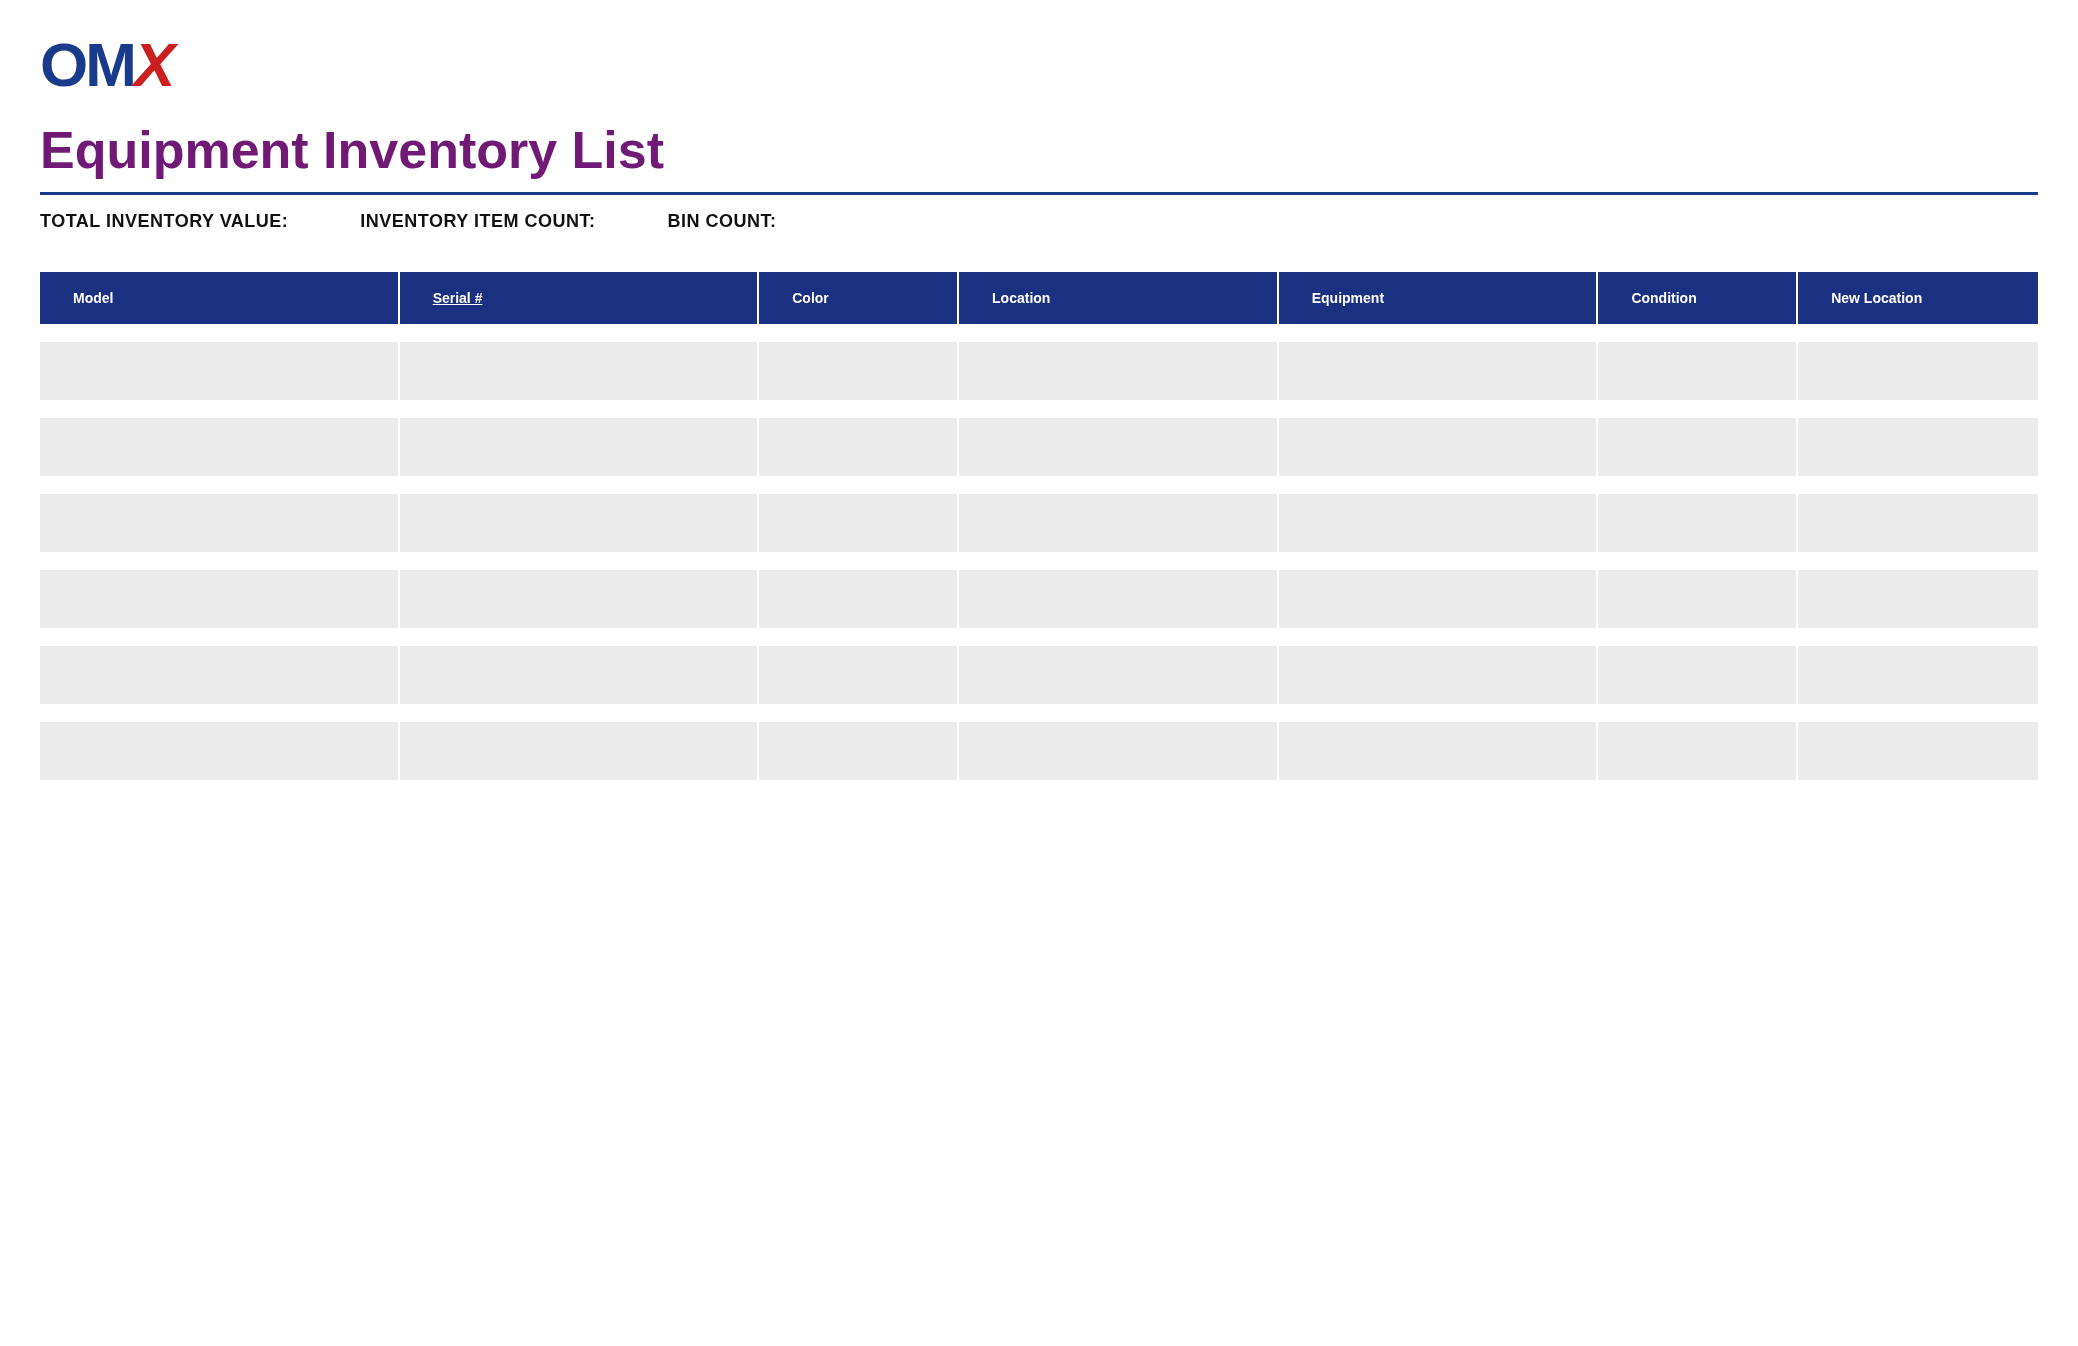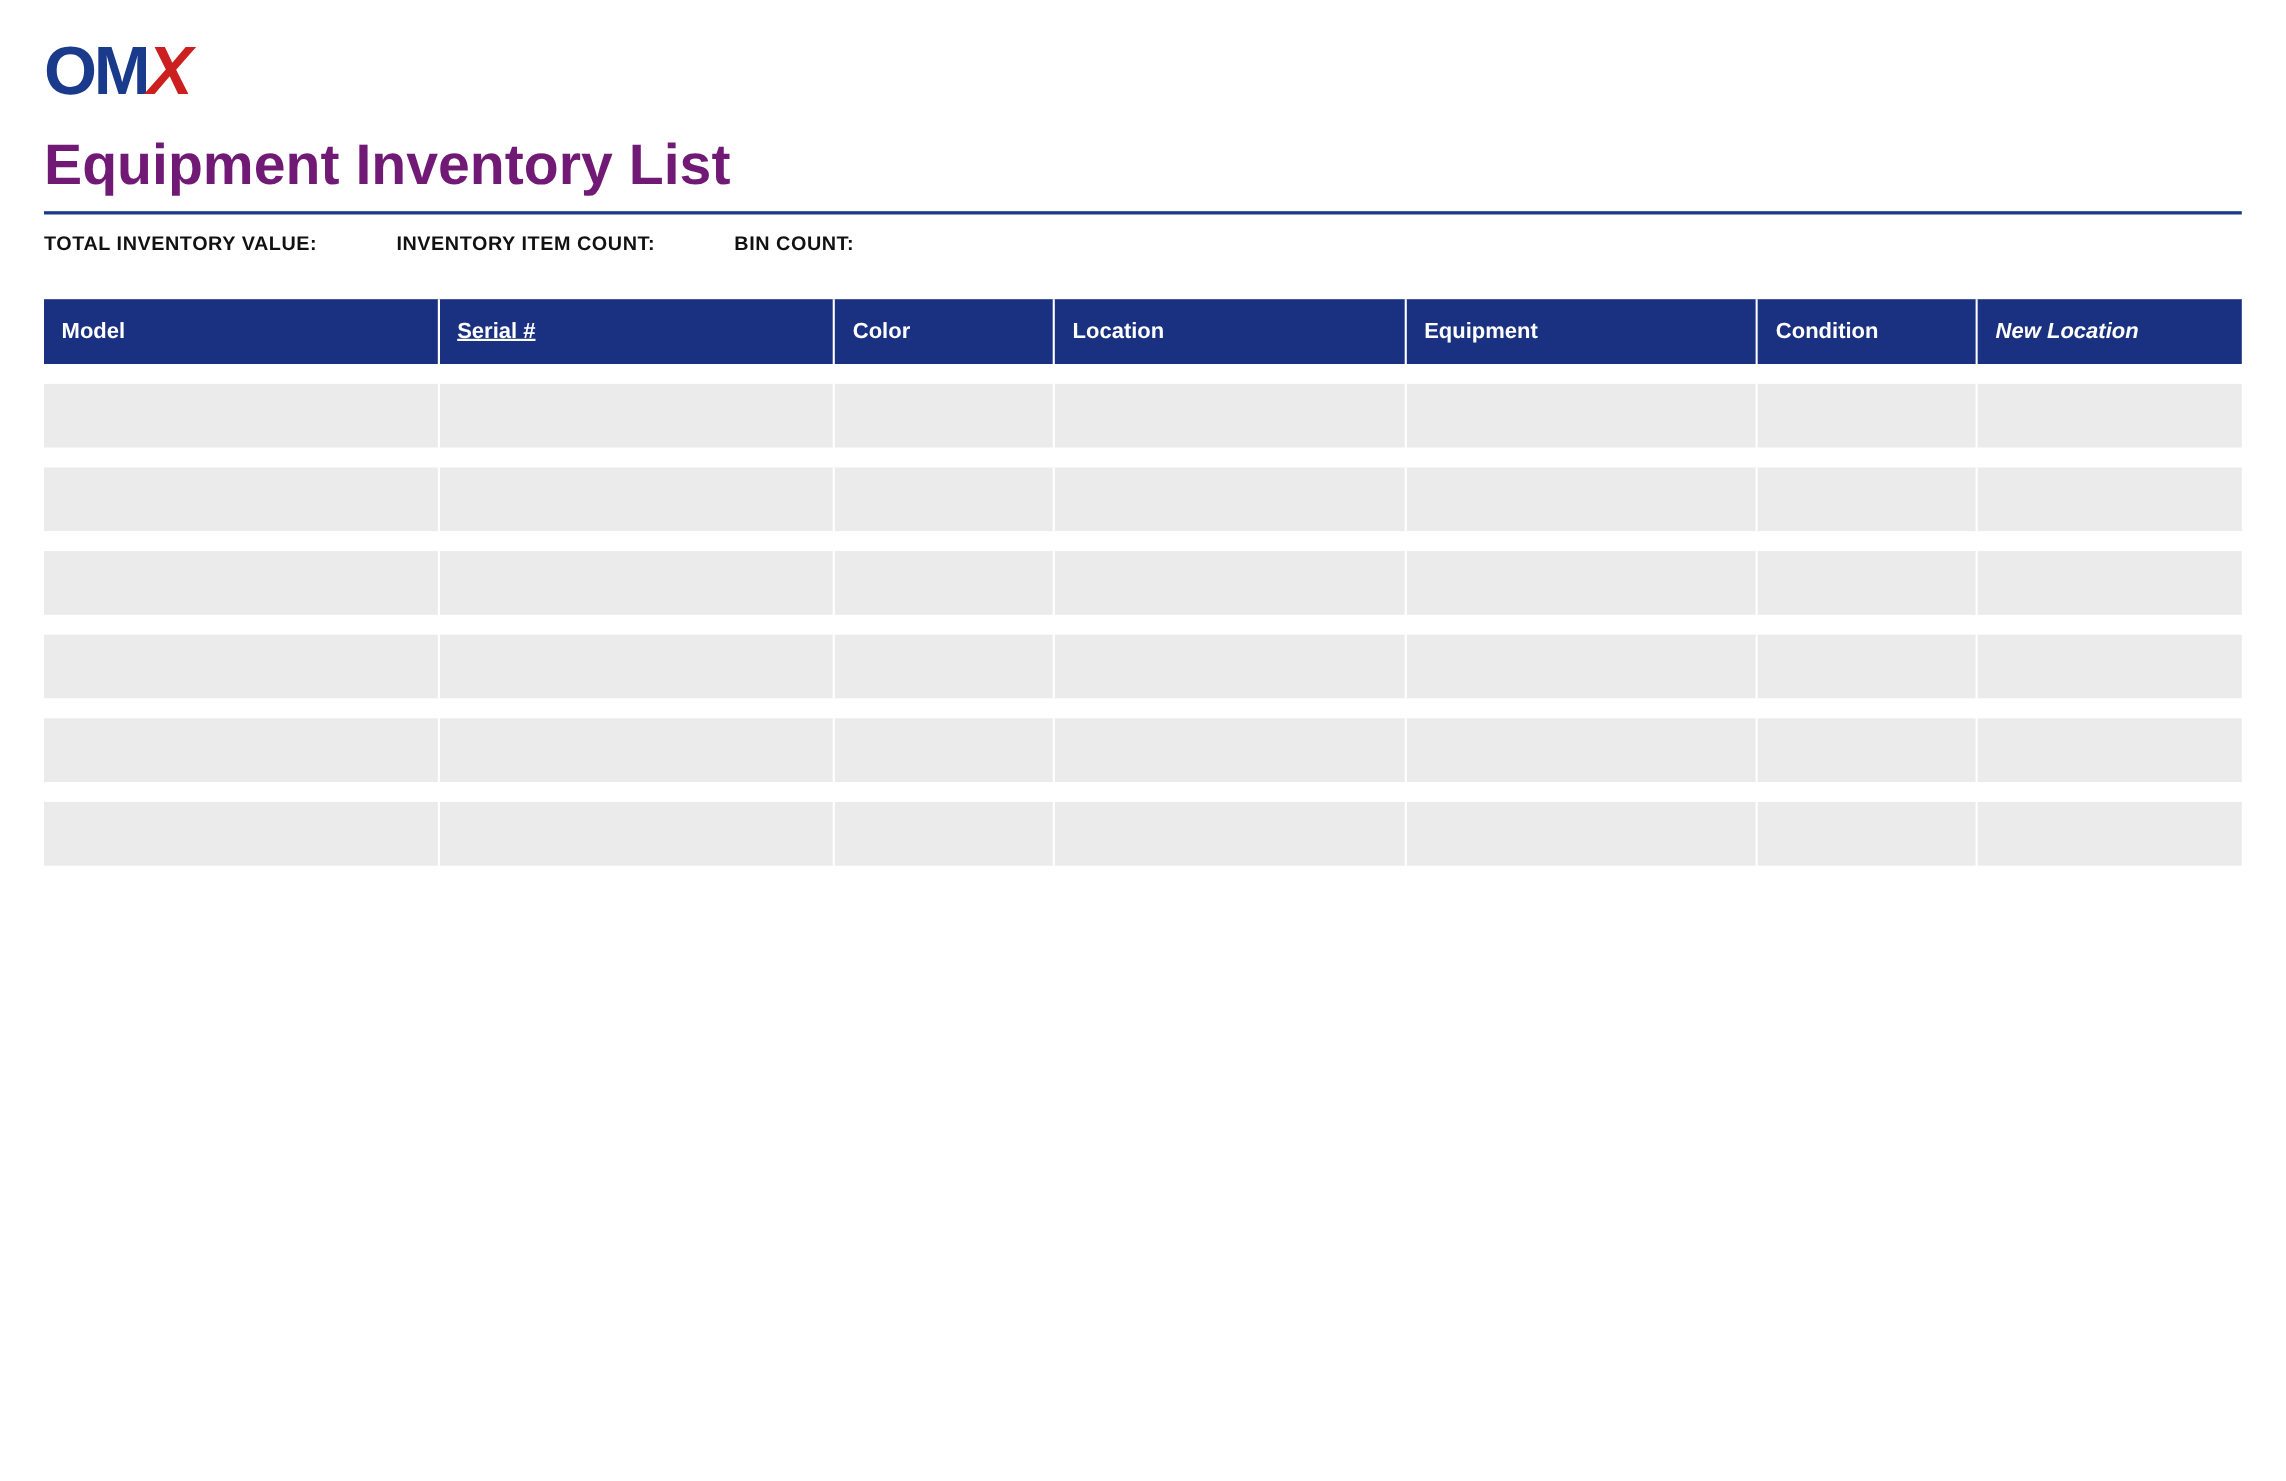--- a/index.html
+++ b/index.html
@@ -87,30 +87,29 @@
 
     .inventory-table {
       width: 100%;
       border-collapse: separate;
       border-spacing: 0;
     }
 
     .table-header-row th {
       background-color: #1a3080;
       color: #ffffff;
-      font-size: 20px;
+      font-size: 14px;
       font-weight: 700;
-      padding: 18px 16px;
+      padding: 18px 33px;
       text-align: left;
       border-right: 2px solid #ffffff;
     }
 
     .table-header-row th:last-child {
       border-right: none;
-      font-style: italic;
     }
 
     .col-model { width: 18%; }
     .col-serial { width: 18%; text-decoration: underline; }
     .col-color { width: 10%; }
     .col-material { width: 16%; }
     .col-dimensions { width: 16%; }
     .col-condition { width: 10%; }
     .col-location { width: 12%; }
 

